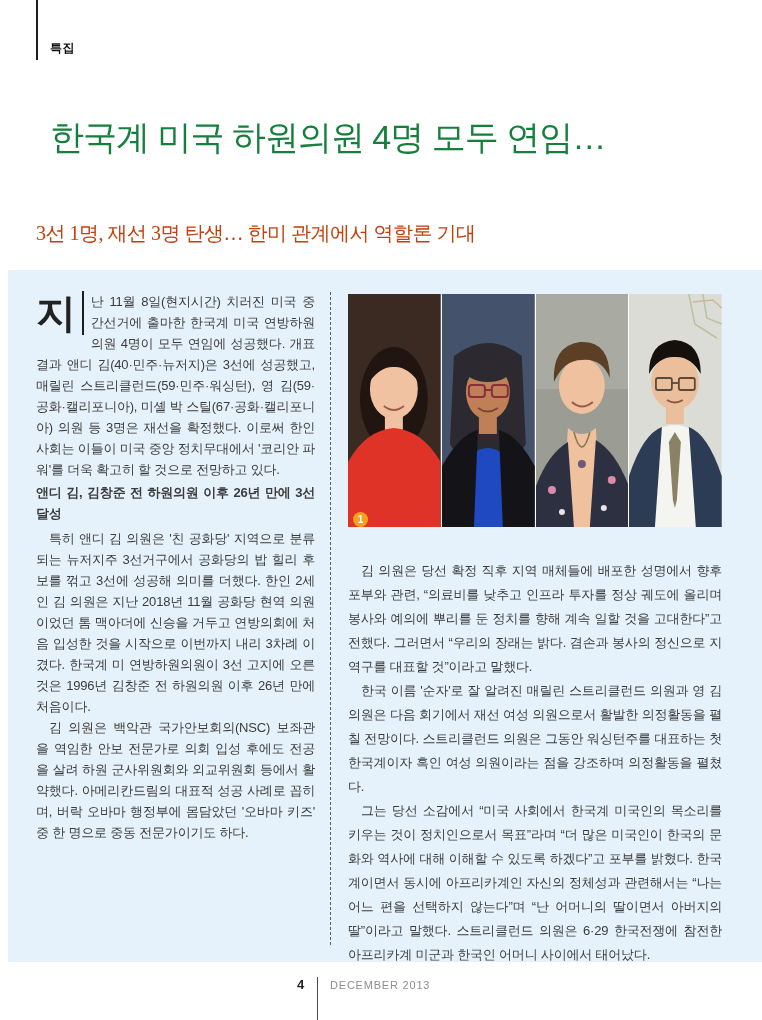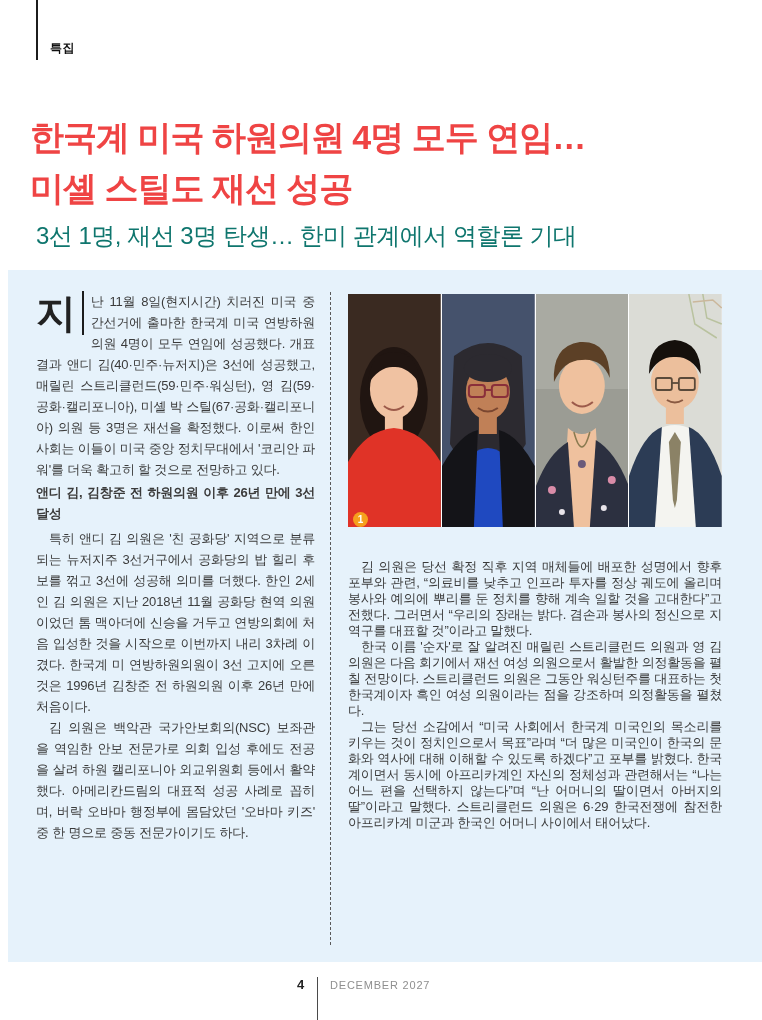--- a/index.html
+++ b/index.html
@@ -11,43 +11,43 @@
     overflow:hidden;
     font-family:"Liberation Sans", sans-serif;
     color:#3b3b3b;
   }
   
   .kicker-rule { position:absolute; left:36px; top:0; width:2px; height:60px; background:#1c1c1c; }
   .kicker { position:absolute; left:50px; top:40px; font-size:12px; font-weight:bold; color:#111; letter-spacing:0.5px; }
 
   
   .headline {
-    position:absolute; left:30px; top:112px; width:600px;
-    font-size:34px; line-height:51px; font-weight:bold;
-    color:#ef4444; letter-spacing:-1px;
+    position:absolute; left:50px; top:112px; width:600px;
+    font-size:34px; line-height:51px; font-weight:normal;
+    color:#15803d; letter-spacing:-1px;
   }
   .subtitle {
     position:absolute; left:36px; top:220px; width:650px;
-    font-family:Liberation Sans, sans-serif;
-    font-size:24px; color:#0f766e; letter-spacing:-0.5px;
+    font-family:Liberation Serif, serif;
+    font-size:20px; color:#c2410c; letter-spacing:-0.5px;
   }
 
   
   .panel { position:absolute; left:8px; top:270px; width:754px; height:692px; background:#E6F2FB; }
 
   .col-left { position:absolute; left:28px; top:21px; width:279px; }
   .col-divider { position:absolute; left:322px; top:22px; height:653px; width:0; border-left:1px dashed #5a5a5a; }
   .col-right { position:absolute; left:340px; top:24px; width:374px; }
 
   .body-text p {
     font-size:13px; line-height:21px; text-align:justify;
     word-break:break-all; color:#3b3b3b; letter-spacing:-0.2px;
   }
   .body-text p.indent { text-indent:13px; }
-  .col-right .body-text p { line-height:16px; }
+  .col-right .body-text p { line-height:24px; }
 
   .dropcap {
     float:left;
     font-size:40px; line-height:40px; font-weight:bold; color:#222;
     padding:2px 6px 0 0; margin-right:7px;
     border-right:2px solid #1c1c1c;
     height:44px;
   }
   .subhead {
     font-size:14px; line-height:21px; font-weight:bold;
@@ -71,33 +71,32 @@
   .footer-issue { position:absolute; left:330px; top:979px; font-size:11px; color:#8f8f8f; letter-spacing:0.8px; }
 </style>
 </head>
 <body>
 
 <div class="kicker-rule"></div>
 <div class="kicker">특집</div>
 
 <div class="headline">
   <div>한국계 미국 하원의원 4명 모두 연임…</div>
-  <div>미셸 스틸도 재선 성공</div>
 </div>
 <div class="subtitle">3선 1명, 재선 3명 탄생… 한미 관계에서 역할론 기대</div>
 
 <div class="panel">
 
   <div class="col-left body-text">
     <p>
       <span class="dropcap">지</span><span>난 11월 8일(현지시간) 치러진 미국 중간선거에 출마한 한국계 미국 연방하원의원 4명이 모두 연임에 성공했다. 개표 결과 앤디 김(40·민주·뉴저지)은 3선에 성공했고, 매릴린 스트리클런드(59·민주·워싱턴), 영 김(59·공화·캘리포니아), 미셸 박 스틸(67·공화·캘리포니아) 의원 등 3명은 재선을 확정했다. 이로써 한인 사회는 이들이 미국 중앙 정치무대에서 '코리안 파워'를 더욱 확고히 할 것으로 전망하고 있다.</span>
     </p>
     <p class="subhead">앤디 김, 김창준 전 하원의원 이후 26년 만에 3선 달성</p>
     <p class="indent">특히 앤디 김 의원은 '친 공화당' 지역으로 분류되는 뉴저지주 3선거구에서 공화당의 밥 힐리 후보를 꺾고 3선에 성공해 의미를 더했다. 한인 2세인 김 의원은 지난 2018년 11월 공화당 현역 의원이었던 톰 맥아더에 신승을 거두고 연방의회에 처음 입성한 것을 시작으로 이번까지 내리 3차례 이겼다. 한국계 미 연방하원의원이 3선 고지에 오른 것은 1996년 김창준 전 하원의원 이후 26년 만에 처음이다.</p>
-    <p class="indent">김 의원은 백악관 국가안보회의(NSC) 보좌관을 역임한 안보 전문가로 의회 입성 후에도 전공을 살려 하원 캘리포니아 외교위원회 등에서 활약했다. 아메리칸드림의 대표적 성공 사례로 꼽히며, 버락 오바마 행정부에 몸담았던 '오바마 키즈' 중 한 명으로 중동 전문가이기도 하다.</p>
+    <p class="indent">김 의원은 백악관 국가안보회의(NSC) 보좌관을 역임한 안보 전문가로 의회 입성 후에도 전공을 살려 하원 군사위원회와 외교위원회 등에서 활약했다. 아메리칸드림의 대표적 성공 사례로 꼽히며, 버락 오바마 행정부에 몸담았던 '오바마 키즈' 중 한 명으로 중동 전문가이기도 하다.</p>
   </div>
 
   <div class="col-divider"></div>
 
   <div class="col-right">
 
     <div class="photo">
 
       <svg viewBox="0 0 93 233" preserveAspectRatio="none">
         <rect x="0" y="0" width="93" height="233" fill="#3A2A21"></rect>
@@ -164,13 +163,13 @@
     <div class="rtext body-text">
       <p class="indent">김 의원은 당선 확정 직후 지역 매체들에 배포한 성명에서 향후 포부와 관련, “의료비를 낮추고 인프라 투자를 정상 궤도에 올리며 봉사와 예의에 뿌리를 둔 정치를 향해 계속 일할 것을 고대한다”고 전했다. 그러면서 “우리의 장래는 밝다. 겸손과 봉사의 정신으로 지역구를 대표할 것”이라고 말했다.</p>
       <p class="indent">한국 이름 '순자'로 잘 알려진 매릴린 스트리클런드 의원과 영 김 의원은 다음 회기에서 재선 여성 의원으로서 활발한 의정활동을 펼칠 전망이다. 스트리클런드 의원은 그동안 워싱턴주를 대표하는 첫 한국계이자 흑인 여성 의원이라는 점을 강조하며 의정활동을 펼쳤다.</p>
       <p class="indent">그는 당선 소감에서 “미국 사회에서 한국계 미국인의 목소리를 키우는 것이 정치인으로서 목표”라며 “더 많은 미국인이 한국의 문화와 역사에 대해 이해할 수 있도록 하겠다”고 포부를 밝혔다. 한국계이면서 동시에 아프리카계인 자신의 정체성과 관련해서는 “나는 어느 편을 선택하지 않는다”며 “난 어머니의 딸이면서 아버지의 딸”이라고 말했다. 스트리클런드 의원은 6·29 한국전쟁에 참전한 아프리카계 미군과 한국인 어머니 사이에서 태어났다.</p>
     </div>
   </div>
 </div>
 
 <div class="footer-number">4</div>
 <div class="footer-rule"></div>
-<div class="footer-issue">DECEMBER 2027</div>
+<div class="footer-issue">DECEMBER 2013</div>
 
 </body></html>

